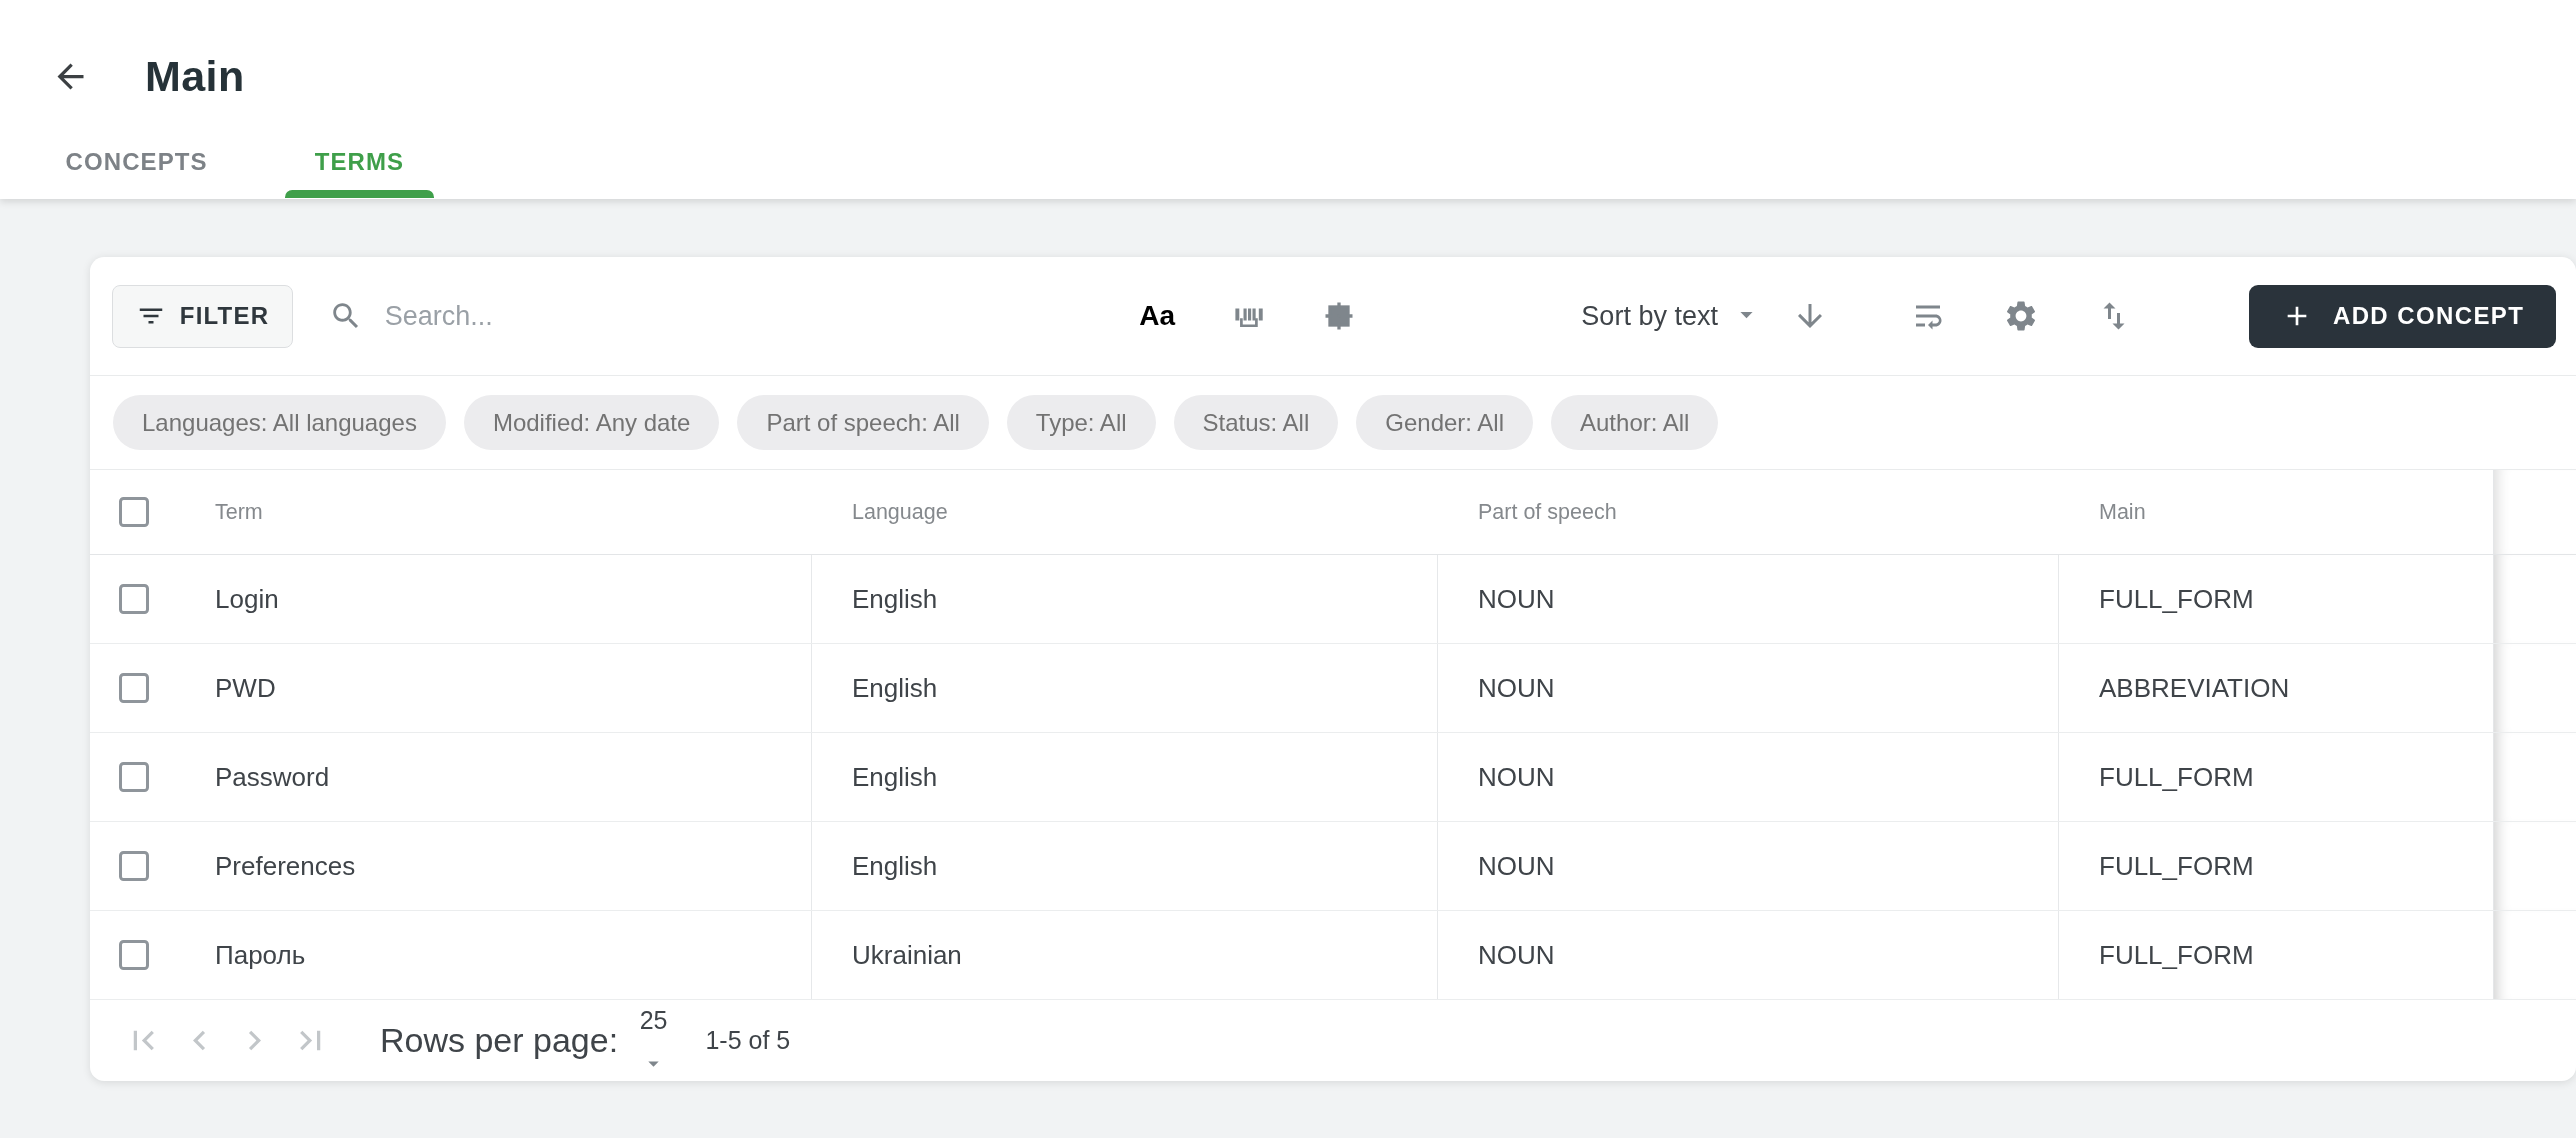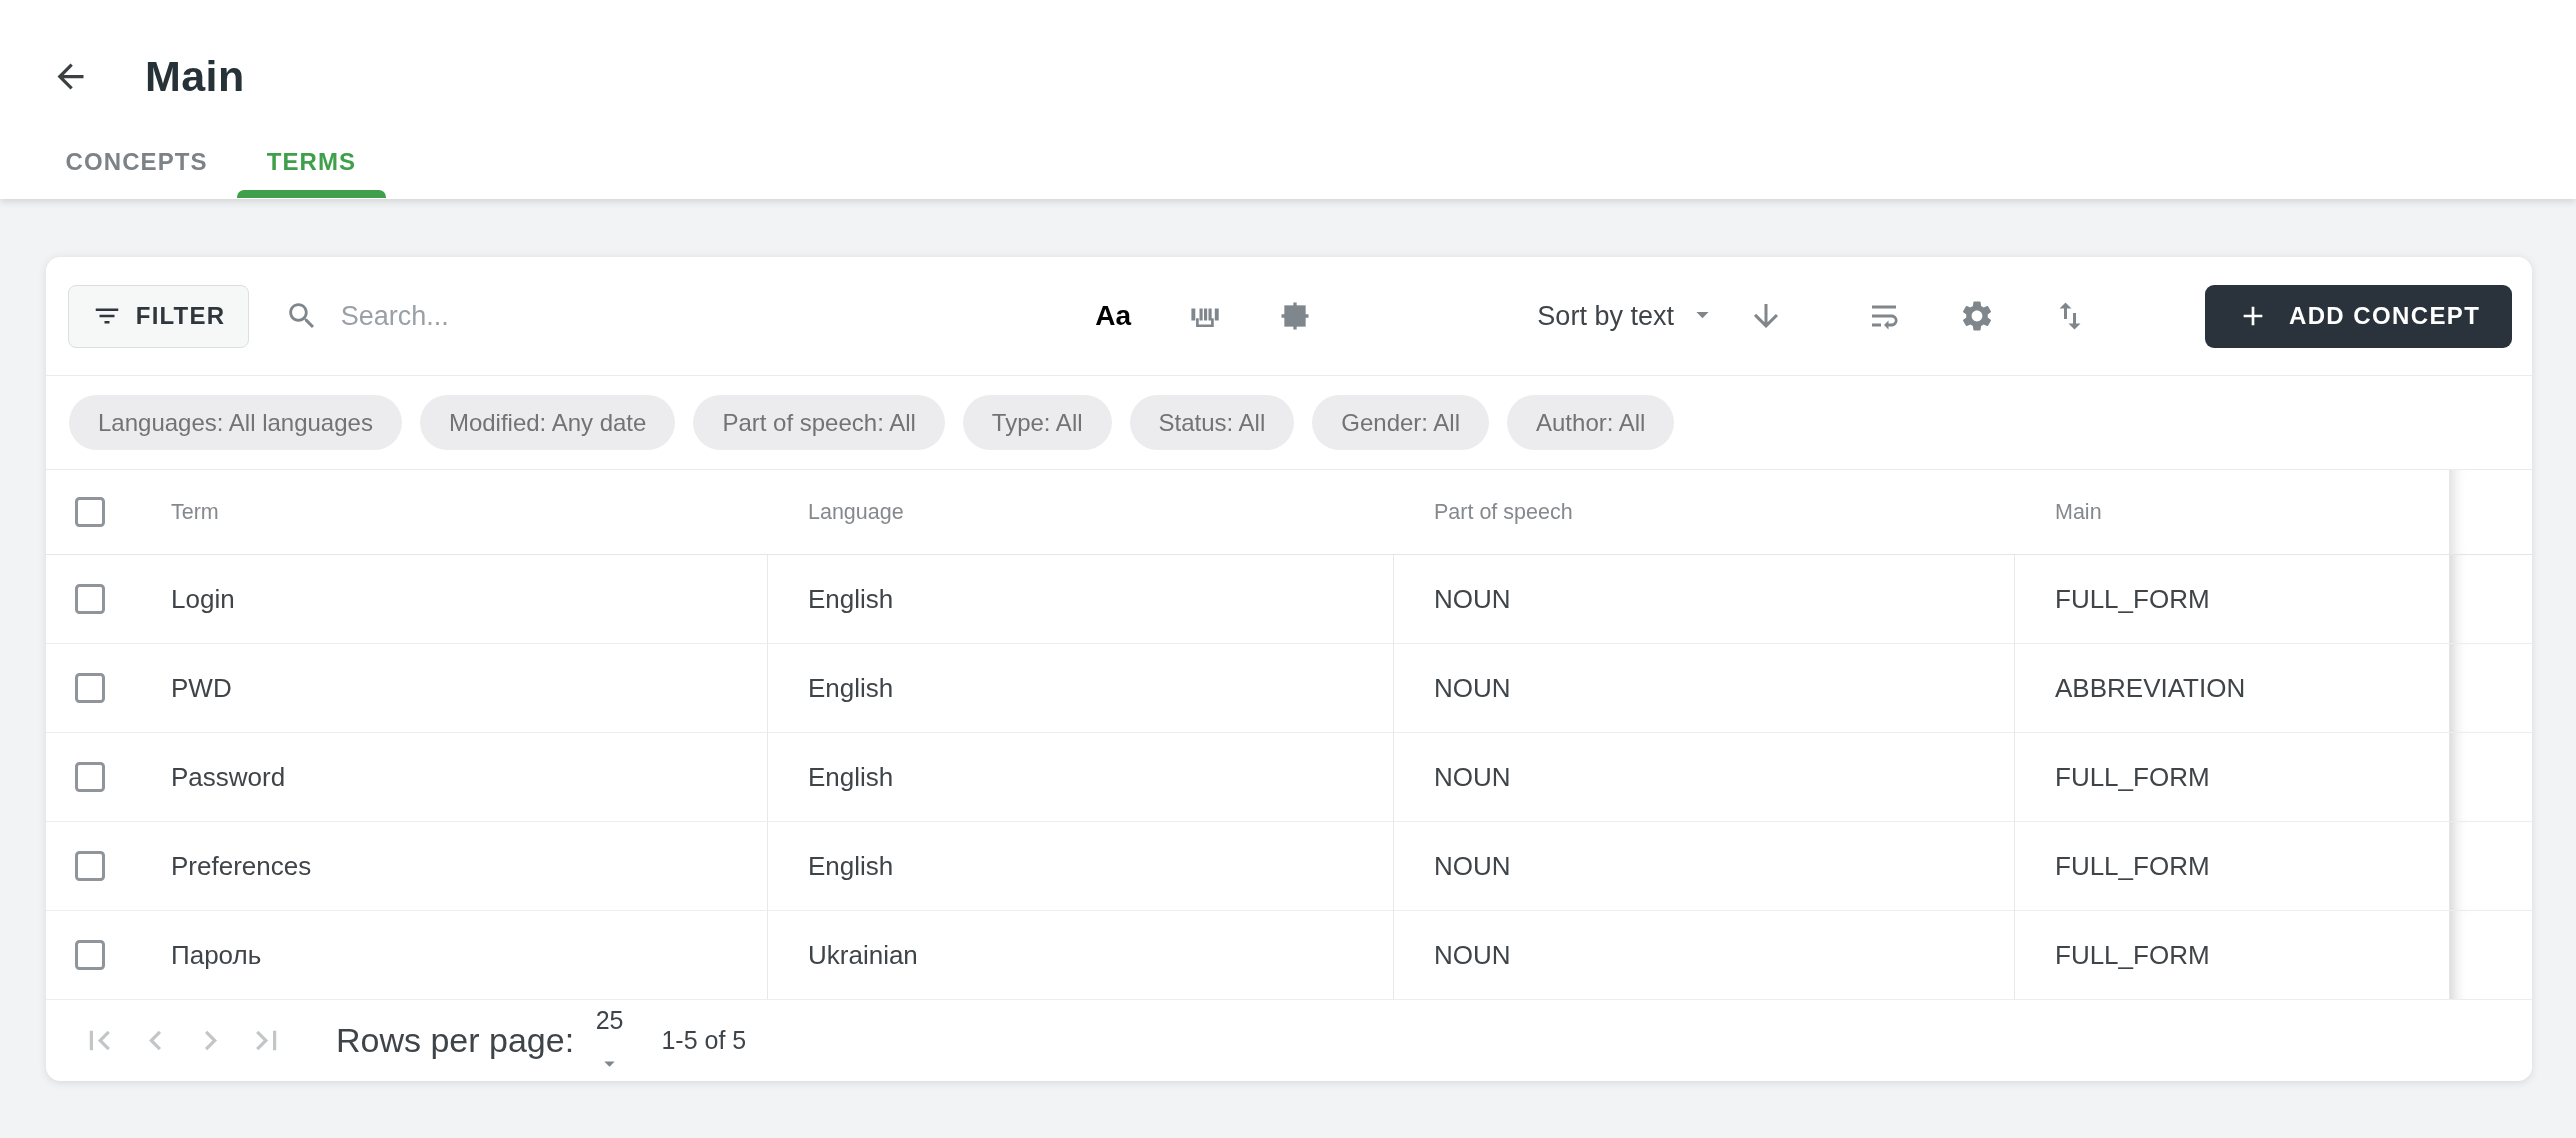--- a/index.html
+++ b/index.html
@@ -5,30 +5,30 @@
   * { margin:0; padding:0; box-sizing:border-box; }
   html,body { width:2576px; height:1139px; overflow:hidden; }
   body { font-family:"Liberation Sans","DejaVu Sans",sans-serif; background:#f1f3f4; color:#3f4449; }
 
   
   .app-header { background:#fff; height:199px; box-shadow:0 2.7px 7.2px rgba(0,0,0,.12); position:relative; z-index:3; }
   .title-row { display:flex; align-items:center; gap:55px; padding:27px 0 0 51px; height:125px; }
   .icon-btn { background:none; border:none; cursor:pointer; display:flex; align-items:center; justify-content:center; }
   .back-btn svg { width:39px; height:39px; fill:#3c4043; }
   h1.page-title { font-size:43px; font-weight:700; color:#263238; letter-spacing:0.4px; }
-  .tabs { display:flex; margin-left:36px; height:73px; }
+  .tabs { display:flex; margin-left:36px; height:73px;gap:48px; }
   .tab { position:relative; display:flex; align-items:center; padding:0 29.5px; font-size:24px; font-weight:700;
          letter-spacing:1.1px; color:#7d8287; background:none; border:none; cursor:pointer; }
   .tab.active { color:var(--accent-green,#3f9f4a); }
   .tab.active::after { content:""; position:absolute; left:0; right:0; bottom:0; height:8px;
          background:var(--accent-green,#3f9f4a); border-radius:7.2px 7.2px 0 0; }
 
   
   .page { padding:58px 45px 0 46px; }
-  .card { background:#fff; border-radius:14.3px; box-shadow:0 1.8px 9px rgba(0,0,0,.10); overflow:hidden; width:2486px; }
+  .card { background:#fff; border-radius:14.3px; box-shadow:0 1.8px 9px rgba(0,0,0,.10); overflow:hidden; width:2486px;margin-left:44px; }
 
   
   .toolbar { height:119px; display:flex; align-items:center; padding:0 19.7px 0 21.5px; border-bottom:1.8px solid #e9ebec; }
   .filter-btn { display:flex; align-items:center; gap:14.3px; height:63px; padding:0 23px; background:#f6f7f7;
         border:1.8px solid #dcdee0; border-radius:8px; font-size:24px; font-weight:700; letter-spacing:1.2px;
         color:#2f373d; cursor:pointer; }
   .filter-btn svg { width:30px; height:30px; fill:#2f373d; }
   .search { display:flex; align-items:center; gap:21.5px; margin-left:36px; }
   .search svg { width:34px; height:34px; fill:#7f868c; }
   .search input { border:none; outline:none; font-size:27px; color:#3f4449; width:617px; font-family:inherit; background:transparent; }

